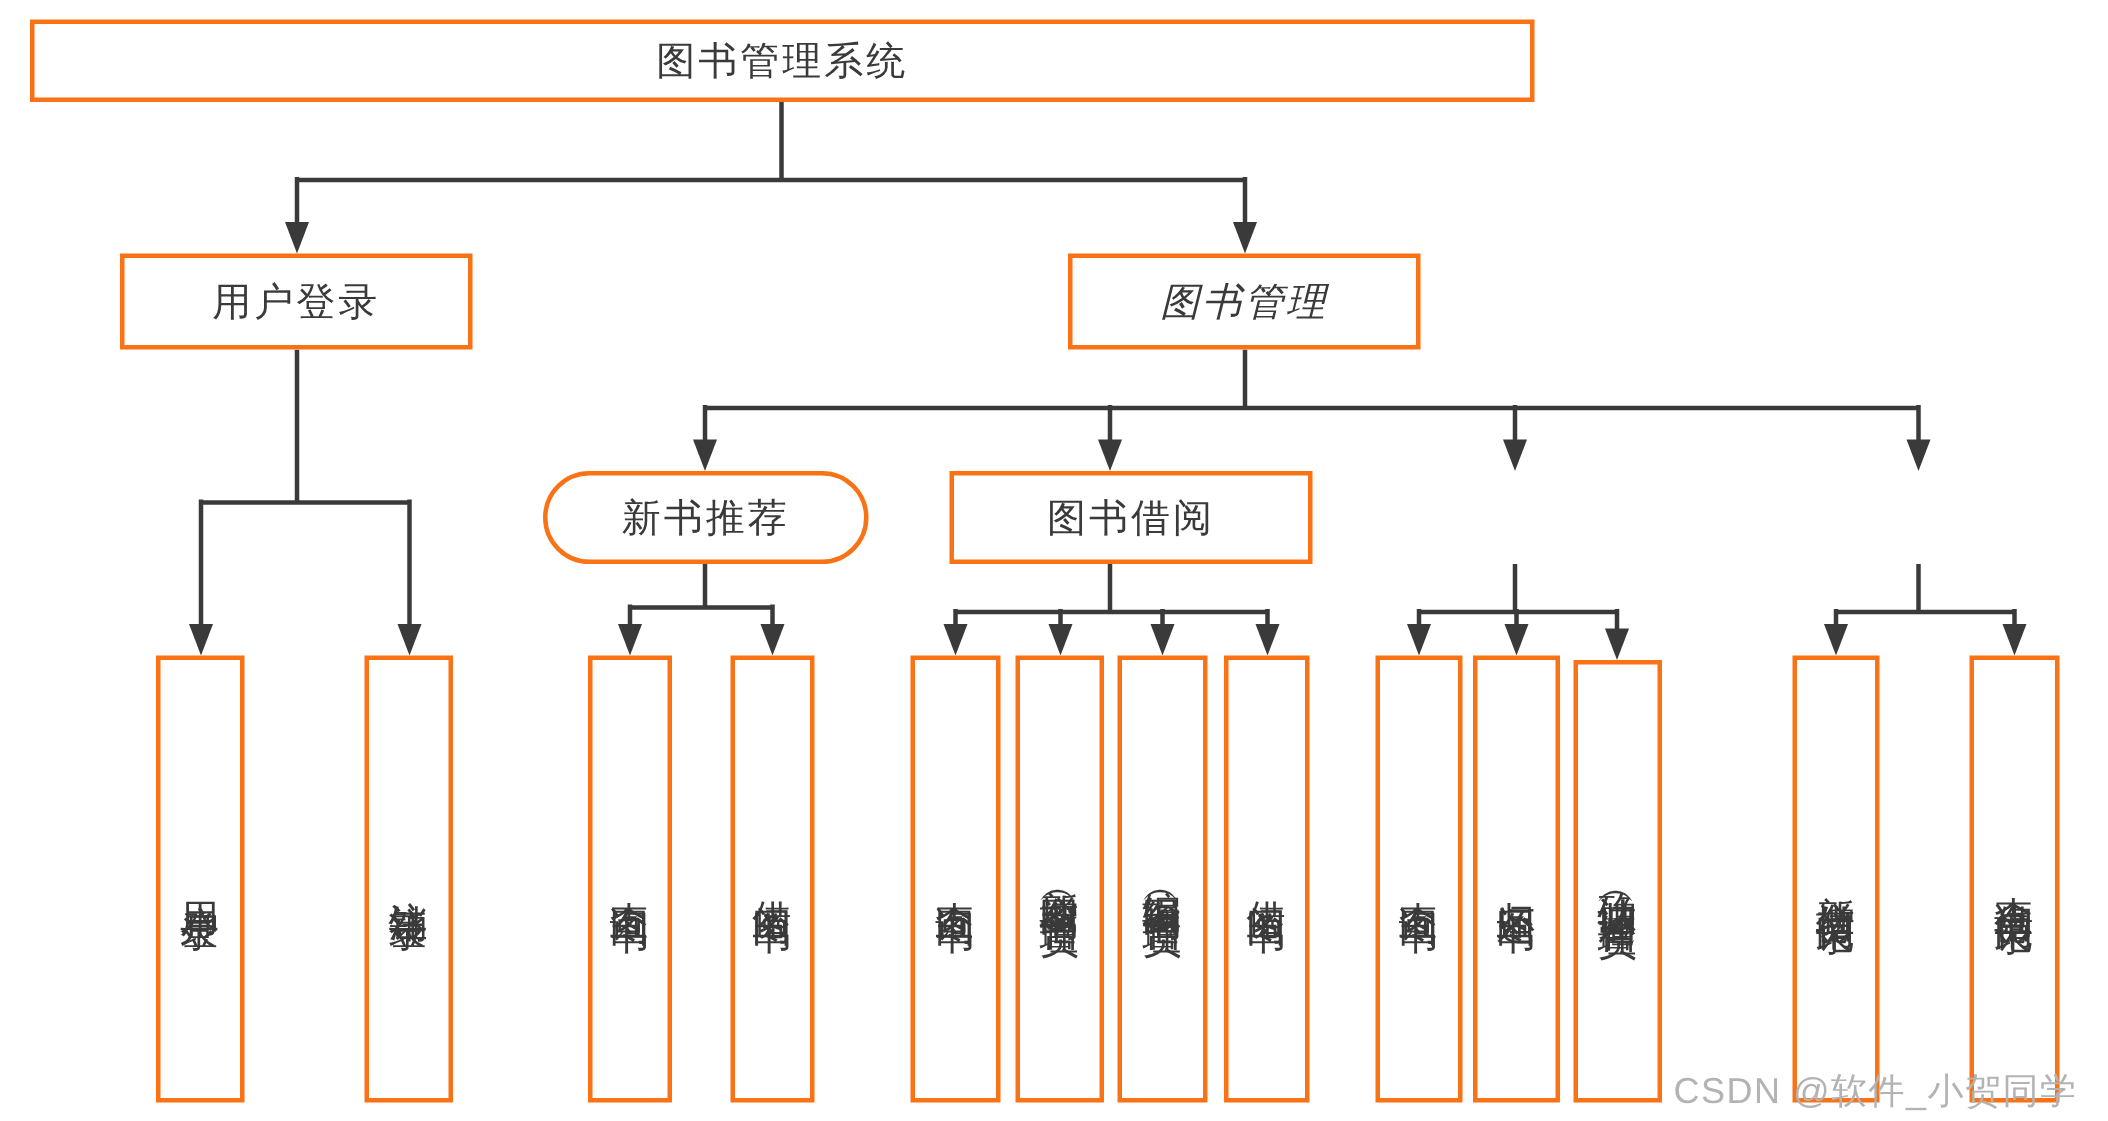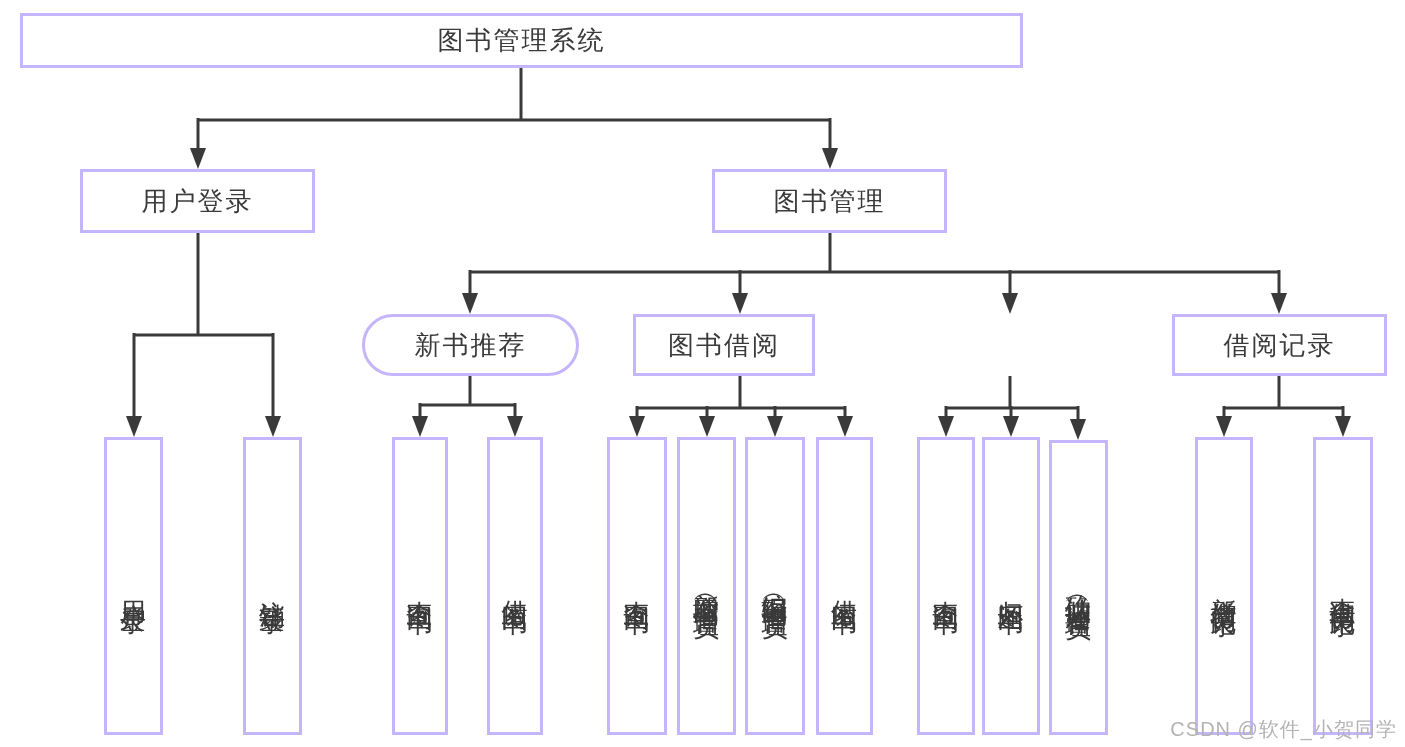--- a/index.html
+++ b/index.html
@@ -3,44 +3,44 @@
 <meta charset="utf-8">
 <style>
   html,body{margin:0;padding:0;background:#ffffff;}
   body{font-family:"Liberation Sans","DejaVu Sans",sans-serif;}
   .stage{position:relative;width:1405px;height:747px;background:#ffffff;overflow:hidden;}
   svg.wires{position:absolute;left:0;top:0;z-index:0;}
   .node{
     position:absolute;
     box-sizing:border-box;
     background:#ffffff;
-    border:3px solid #c4b5fd;
+    border:3px solid #f97316;
     display:flex;
     align-items:center;
     justify-content:center;
     z-index:1;
     color:#3a3a3a;
     font-size:26px;
     letter-spacing:2px;
     white-space:nowrap;
   }
   .vbox{letter-spacing:0;}
   .vbox .vtext{
     writing-mode:vertical-rl;
     text-orientation:mixed;
     letter-spacing:3px;
     font-size:26px;
     line-height:1;
   }
   .watermark{
     position:absolute;
-    right:8px;
+    right:20px;
     bottom:4px;
     z-index:2;
-    font-size:20px;
+    font-size:24px;
     color:#b3b3b3;
     letter-spacing:1px;
   }
 </style>
 </head>
 <body>
 
 <div class="stage">
 
   <svg class="wires" width="1405" height="747" viewBox="0 0 1405 747">
@@ -109,32 +109,29 @@
     </g>
   </svg>
 
   <div class="node" style="left:20px;top:13px;width:1003px;height:55px;">
     <span>图书管理系统</span>
   </div>
 
   <div class="node" style="left:80px;top:169px;width:235px;height:64px;">
     <span>用户登录</span>
   </div>
-  <div class="node" style="left:712px;top:169px;width:235px;height:64px;">
+  <div class="node" style="left:712px;top:169px;width:235px;height:64px;font-style:italic;">
     <span>图书管理</span>
   </div>
 
   <div class="node" style="left:362px;top:314px;width:217px;height:62px;border-radius:31px;">
     <span>新书推荐</span>
   </div>
-  <div class="node" style="left:633px;top:314px;width:182px;height:62px;">
+  <div class="node" style="left:633px;top:314px;width:242px;height:62px;">
     <span>图书借阅</span>
-  </div>
-  <div class="node" style="left:1172px;top:314px;width:215px;height:62px;">
-    <span>借阅记录</span>
   </div>
 
   <div class="node vbox" style="left:104px;top:437px;width:59px;height:298px;">
     <span class="vtext">用户登录</span>
   </div>
   <div class="node vbox" style="left:243px;top:437px;width:59px;height:298px;">
     <span class="vtext">注销登录</span>
   </div>
 
   <div class="node vbox" style="left:392px;top:437px;width:56px;height:298px;">

